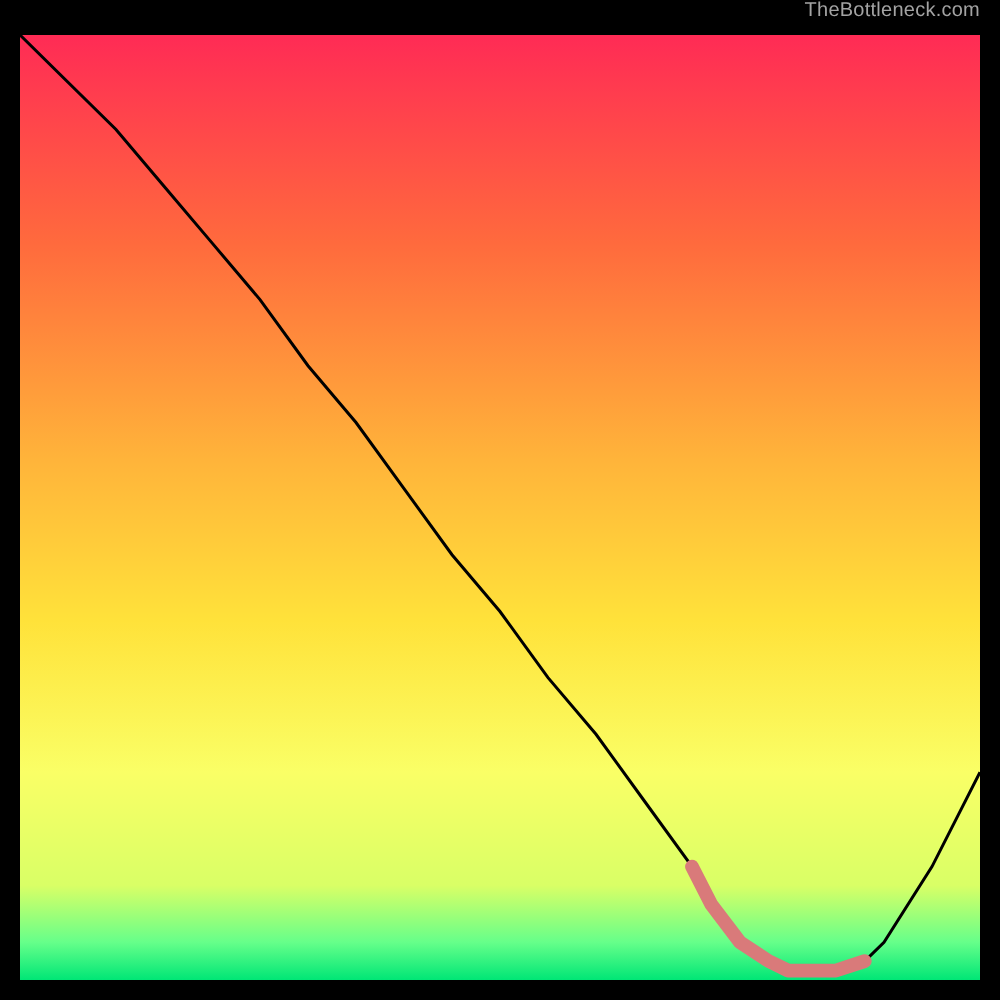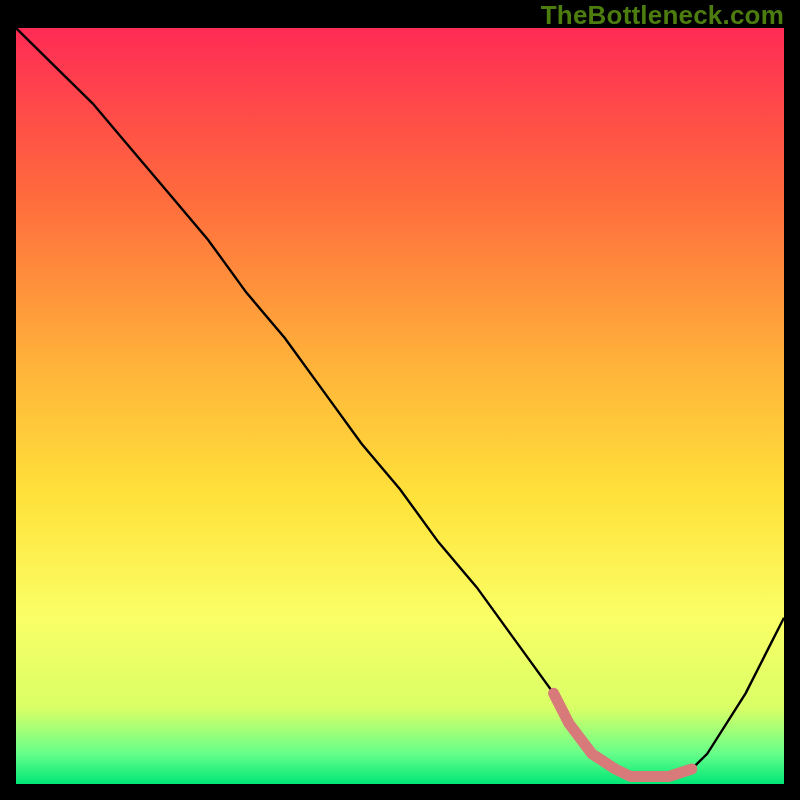--- a/index.html
+++ b/index.html
@@ -16,23 +16,23 @@
     left: 16px;
     top: 16px;
     width: 768px;
     height: 768px;
     background: #000;
   }
   .watermark {
     position: absolute;
     top: 0px;
     right: 16px;
-    color: #4d7c0f;
-    font-size: 26px;
-    font-weight: 700;
+    color: #a3a3a3;
+    font-size: 16px;
+    font-weight: 400;
     letter-spacing: 0.2px;
     z-index: 5;
   }
   .plot {
     position: absolute;
     left: 16px;
     top: 28px;
     width: 768px;
     height: 756px;
   }

